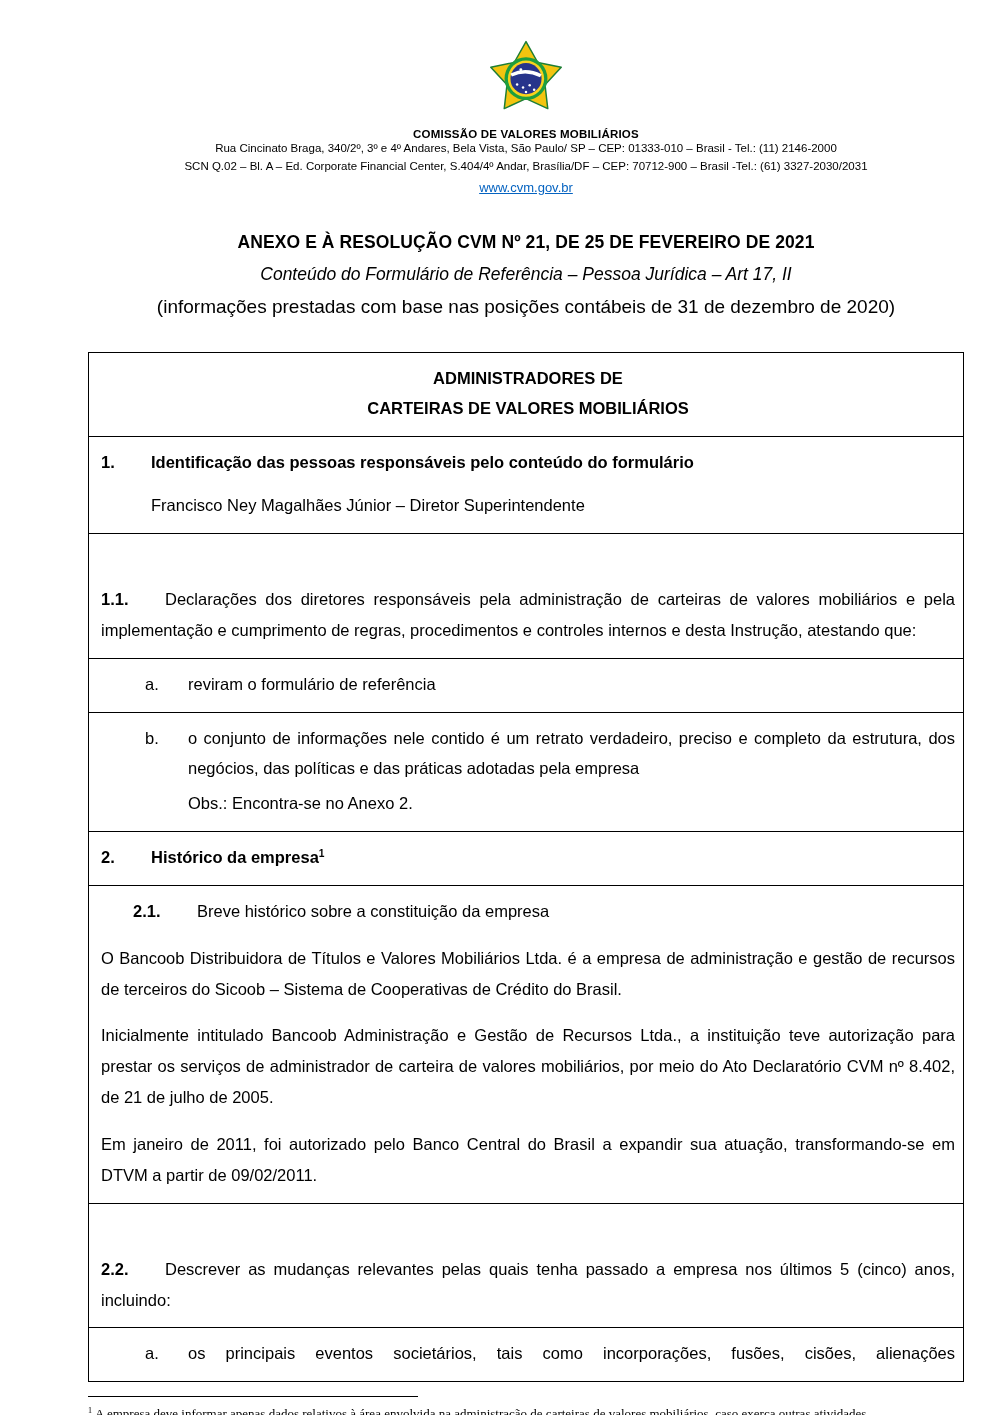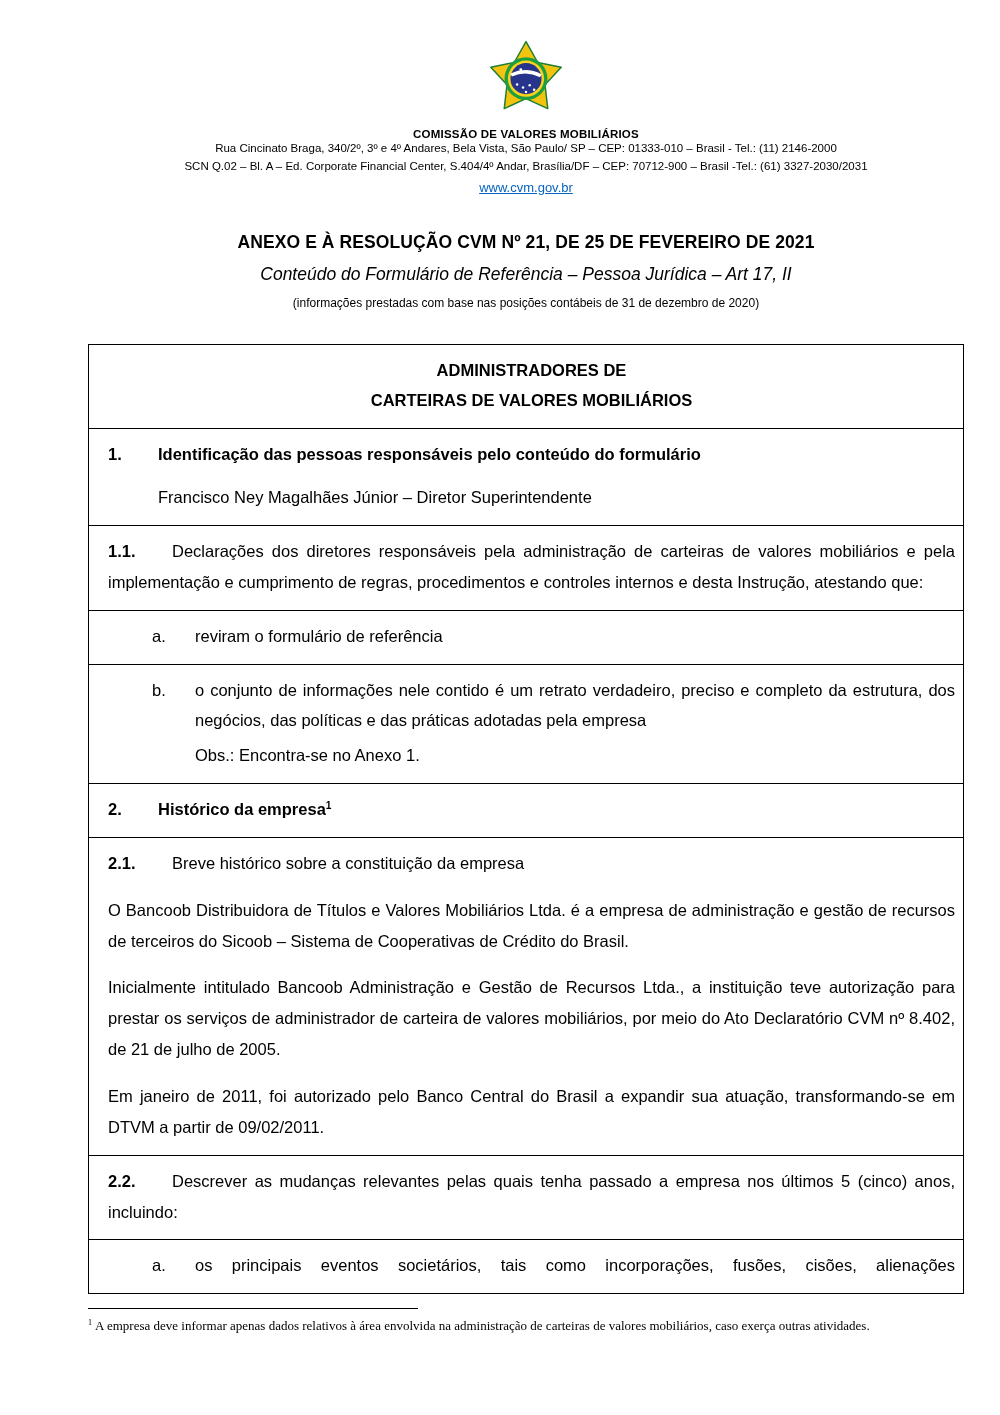--- a/index.html
+++ b/index.html
@@ -15,37 +15,37 @@
   .logo-wrap { margin-bottom: 6px; }
   .org-name { font-size: 11.5px; font-weight: bold; letter-spacing: 0.2px; }
   .addr-line { font-size: 11.5px; line-height: 1.55; }
   .site-line { margin-top: 2px; }
   .website-link { font-size: 13px; color: #0563c1; text-decoration: underline; cursor: pointer; }
 
   
   .title-block { text-align: center; margin-top: 36px; }
   .doc-title { font-size: 17.5px; font-weight: bold; letter-spacing: 0.1px; }
   .doc-subtitle { font-size: 17.5px; font-style: italic; margin-top: 11px; }
-  .doc-note { font-size: 12px; margin-top: 11px; }
+  .doc-note { font-size: 19px; margin-top: 11px; }
 
   
   table.form-table { border-collapse: collapse; width: 876px; margin-top: 34px; }
   table.form-table td {
-    border: 1.5px solid #000; padding: 10px 8px 12px 19px;
+    border: 1.5px solid #000; padding: 10px 8px 12px 12px;
     font-size: 16.5px; line-height: 1.87; vertical-align: top;
   }
   td.table-title-cell { text-align: center; font-weight: bold; padding: 12px 8px; }
 
   .item-head { display: flex; }
   .inum { flex: 0 0 50px; font-weight: bold; }
-  .inum-64 { flex: 0 0 64px; font-weight: bold; }
+  .inum-64 { flex: 0 0 64px; font-weight: bold; margin-left: 32px; }
   .bold { font-weight: bold; }
   .item-body { margin-left: 50px; margin-top: 12px; }
 
-  p.flow { text-align: justify; }
+  p.flow { text-align: justify; margin-top: 40px; }
   .numbox { display: inline-block; width: 64px; font-weight: bold; }
 
   .subitem { display: flex; padding-left: 44px; }
   .snum { flex: 0 0 43px; }
   .stext { flex: 1; text-align: justify; }
   .stext-col { flex: 1; }
   .obs { margin-top: 4px; }
 
   .para { text-align: justify; margin-top: 16px; }
   .full-justify { text-align: justify; text-align-last: justify; }
@@ -131,21 +131,21 @@
             </div>
           </td>
         </tr>
 
         <tr>
           <td>
             <div class="subitem">
               <span class="snum">b.</span>
               <div class="stext-col">
                 <div class="stext">o conjunto de informações nele contido é um retrato verdadeiro, preciso e completo da estrutura, dos negócios, das políticas e das práticas adotadas pela empresa</div>
-                <div class="obs">Obs.: Encontra-se no Anexo 1.</div>
+                <div class="obs">Obs.: Encontra-se no Anexo 2.</div>
               </div>
             </div>
           </td>
         </tr>
 
         <tr>
           <td>
             <div class="item-head">
               <span class="inum">2.</span>
               <span class="bold"><span>Histórico da empresa</span><sup>1</sup></span>

